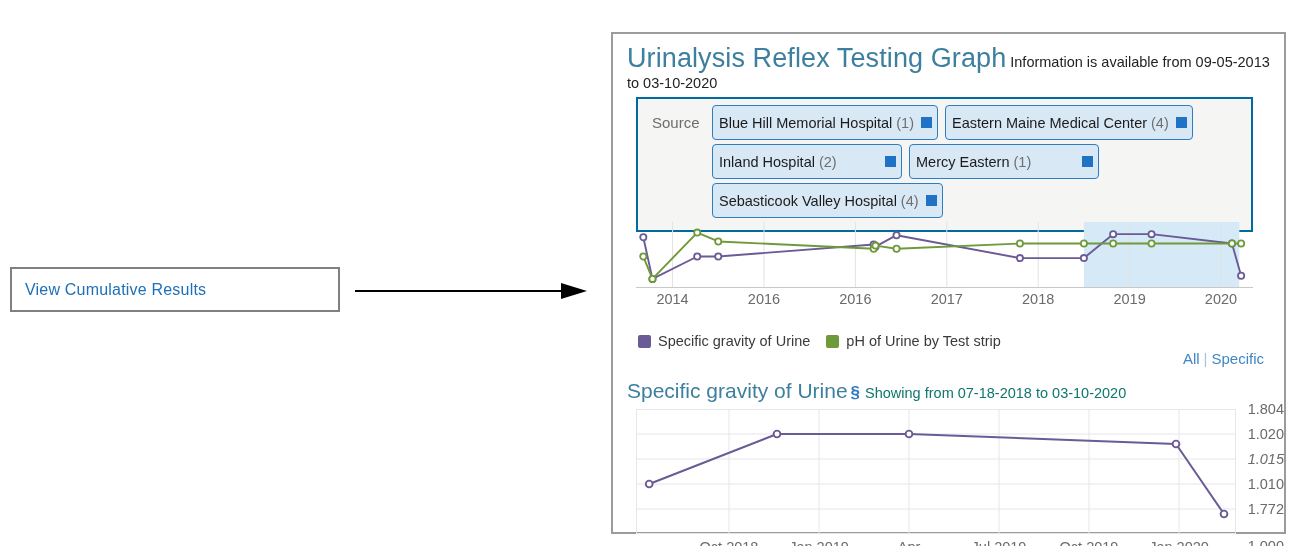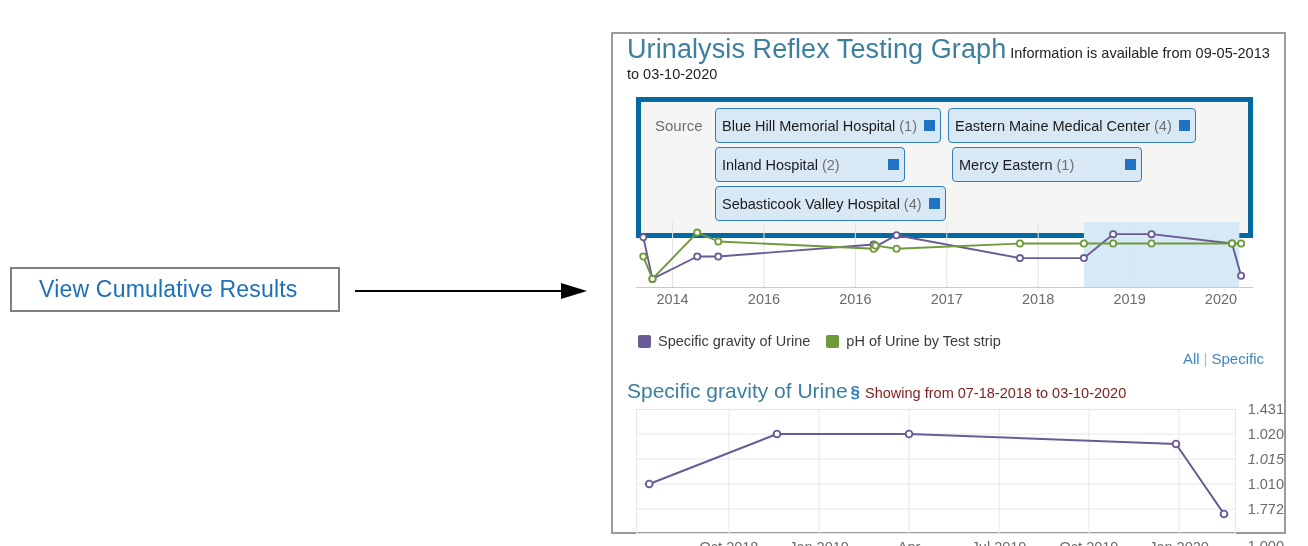--- a/index.html
+++ b/index.html
@@ -23,22 +23,22 @@
     width: 330px;
     height: 45px;
     border: 2px solid #808080;
     background: #ffffff;
     box-sizing: border-box;
     display: flex;
     align-items: center;
   }
   #cumulative-label {
     color: #1d6fb8;
-    font-size: 23px;
-    padding-left: 27px;
+    font-size: 16px;
+    padding-left: 13px;
     letter-spacing: .2px;
     white-space: nowrap;
   }
   #arrow-wrap {
     position: absolute;
     left: 355px;
     top: 281px;
     width: 235px;
     height: 20px;
   }
@@ -50,21 +50,21 @@
     top: 32px;
     width: 675px;
     height: 502px;
     border: 2px solid #9b9b9b;
     background: #ffffff;
     box-sizing: border-box;
   }
 
   
   #graph-header {
-    padding: 0 0 0 14px;
+    padding: 9px 0 0 14px;
     line-height: 1.15;
   }
   #graph-title {
     color: #3d7f9e;
     font-size: 27px;
     font-weight: 400;
     letter-spacing: .1px;
   }
   #graph-subtitle {
     color: #222222;
@@ -72,40 +72,40 @@
     margin-left: 4px;
   }
 
   
   #source-box {
     position: absolute;
     left: 23px;
     top: 63px;
     width: 617px;
     background: #f5f5f3;
-    border: 5px solid #0369a1;
+    border: 2px solid #0369a1;
     box-sizing: border-box;
     padding: 6px 0 8px 8px;
   }
   .chip-row {
     display: flex;
     align-items: center;
     margin-bottom: 4px;
     flex-wrap: nowrap;
   }
   .chip-row:last-child { margin-bottom: 4px; }
   #source-label {
     color: #6d6d6d;
     font-size: 15px;
     width: 66px;
     flex: none;
     padding-left: 6px;
     box-sizing: border-box;
   }
-  .chip-row.indented { padding-left: 66px; gap: 40px; }
+  .chip-row.indented { padding-left: 66px; }
   .chip {
     display: inline-flex;
     align-items: center;
     border: 1px solid #2f7cc0;
     border-radius: 4px;
     background: #d9e8f5;
     height: 35px;
     padding: 0 5px 0 6px;
     margin-right: 7px;
     box-sizing: border-box;
@@ -202,21 +202,21 @@
     color: #3d7f9e;
     font-size: 21px;
   }
   #detail-section-mark {
     color: #2f7cc0;
     font-size: 17px;
     font-weight: bold;
     margin-left: 3px;
   }
   #detail-subtitle {
-    color: #7f1d1d;
+    color: #0f766e;
     font-size: 14.5px;
     margin-left: 5px;
   }
 
   
   #detail-chart {
     position: absolute;
     left: 23px;
     top: 375px;
     width: 600px;
@@ -387,21 +387,21 @@
         <rect x="0.5" y="0.5" width="599" height="124" fill="none" stroke="#e6e6ea" stroke-width="1"></rect>
         <polyline points="13.2,74.99999999999977 141,24.999999999999545 273,24.999999999999545 540,34.9999999999996 588,104.99999999999991" fill="none" stroke="#6a5a95" stroke-width="2" stroke-linejoin="round"></polyline>
         <circle cx="13.2" cy="74.99999999999977" r="3.4" fill="#ffffff" stroke="#6a5a95" stroke-width="1.9"></circle>
         <circle cx="141" cy="24.999999999999545" r="3.4" fill="#ffffff" stroke="#6a5a95" stroke-width="1.9"></circle>
         <circle cx="273" cy="24.999999999999545" r="3.4" fill="#ffffff" stroke="#6a5a95" stroke-width="1.9"></circle>
         <circle cx="540" cy="34.9999999999996" r="3.4" fill="#ffffff" stroke="#6a5a95" stroke-width="1.9"></circle>
         <circle cx="588" cy="104.99999999999991" r="3.4" fill="#ffffff" stroke="#6a5a95" stroke-width="1.9"></circle>
       </svg>
   </div>
   <div id="detail-yaxis">
-      <div class="ytick" style="top: 7px;">1.431</div>
+      <div class="ytick" style="top: 7px;">1.804</div>
       <div class="ytick" style="top: 32px;">1.020</div>
       <div class="ytick" style="top: 57px; font-style: italic;">1.015</div>
       <div class="ytick" style="top: 82px;">1.010</div>
       <div class="ytick" style="top: 107px;">1.772</div>
       <div class="ytick" style="top: 144px;">1.000</div>
     </div>
   <div id="detail-axis">
       <div class="axis-tick" style="left: 93px; top: 2px;">Oct 2018</div>
       <div class="axis-tick" style="left: 183px; top: 2px;">Jan 2019</div>
       <div class="axis-tick" style="left: 273px; top: 2px;">Apr</div>

